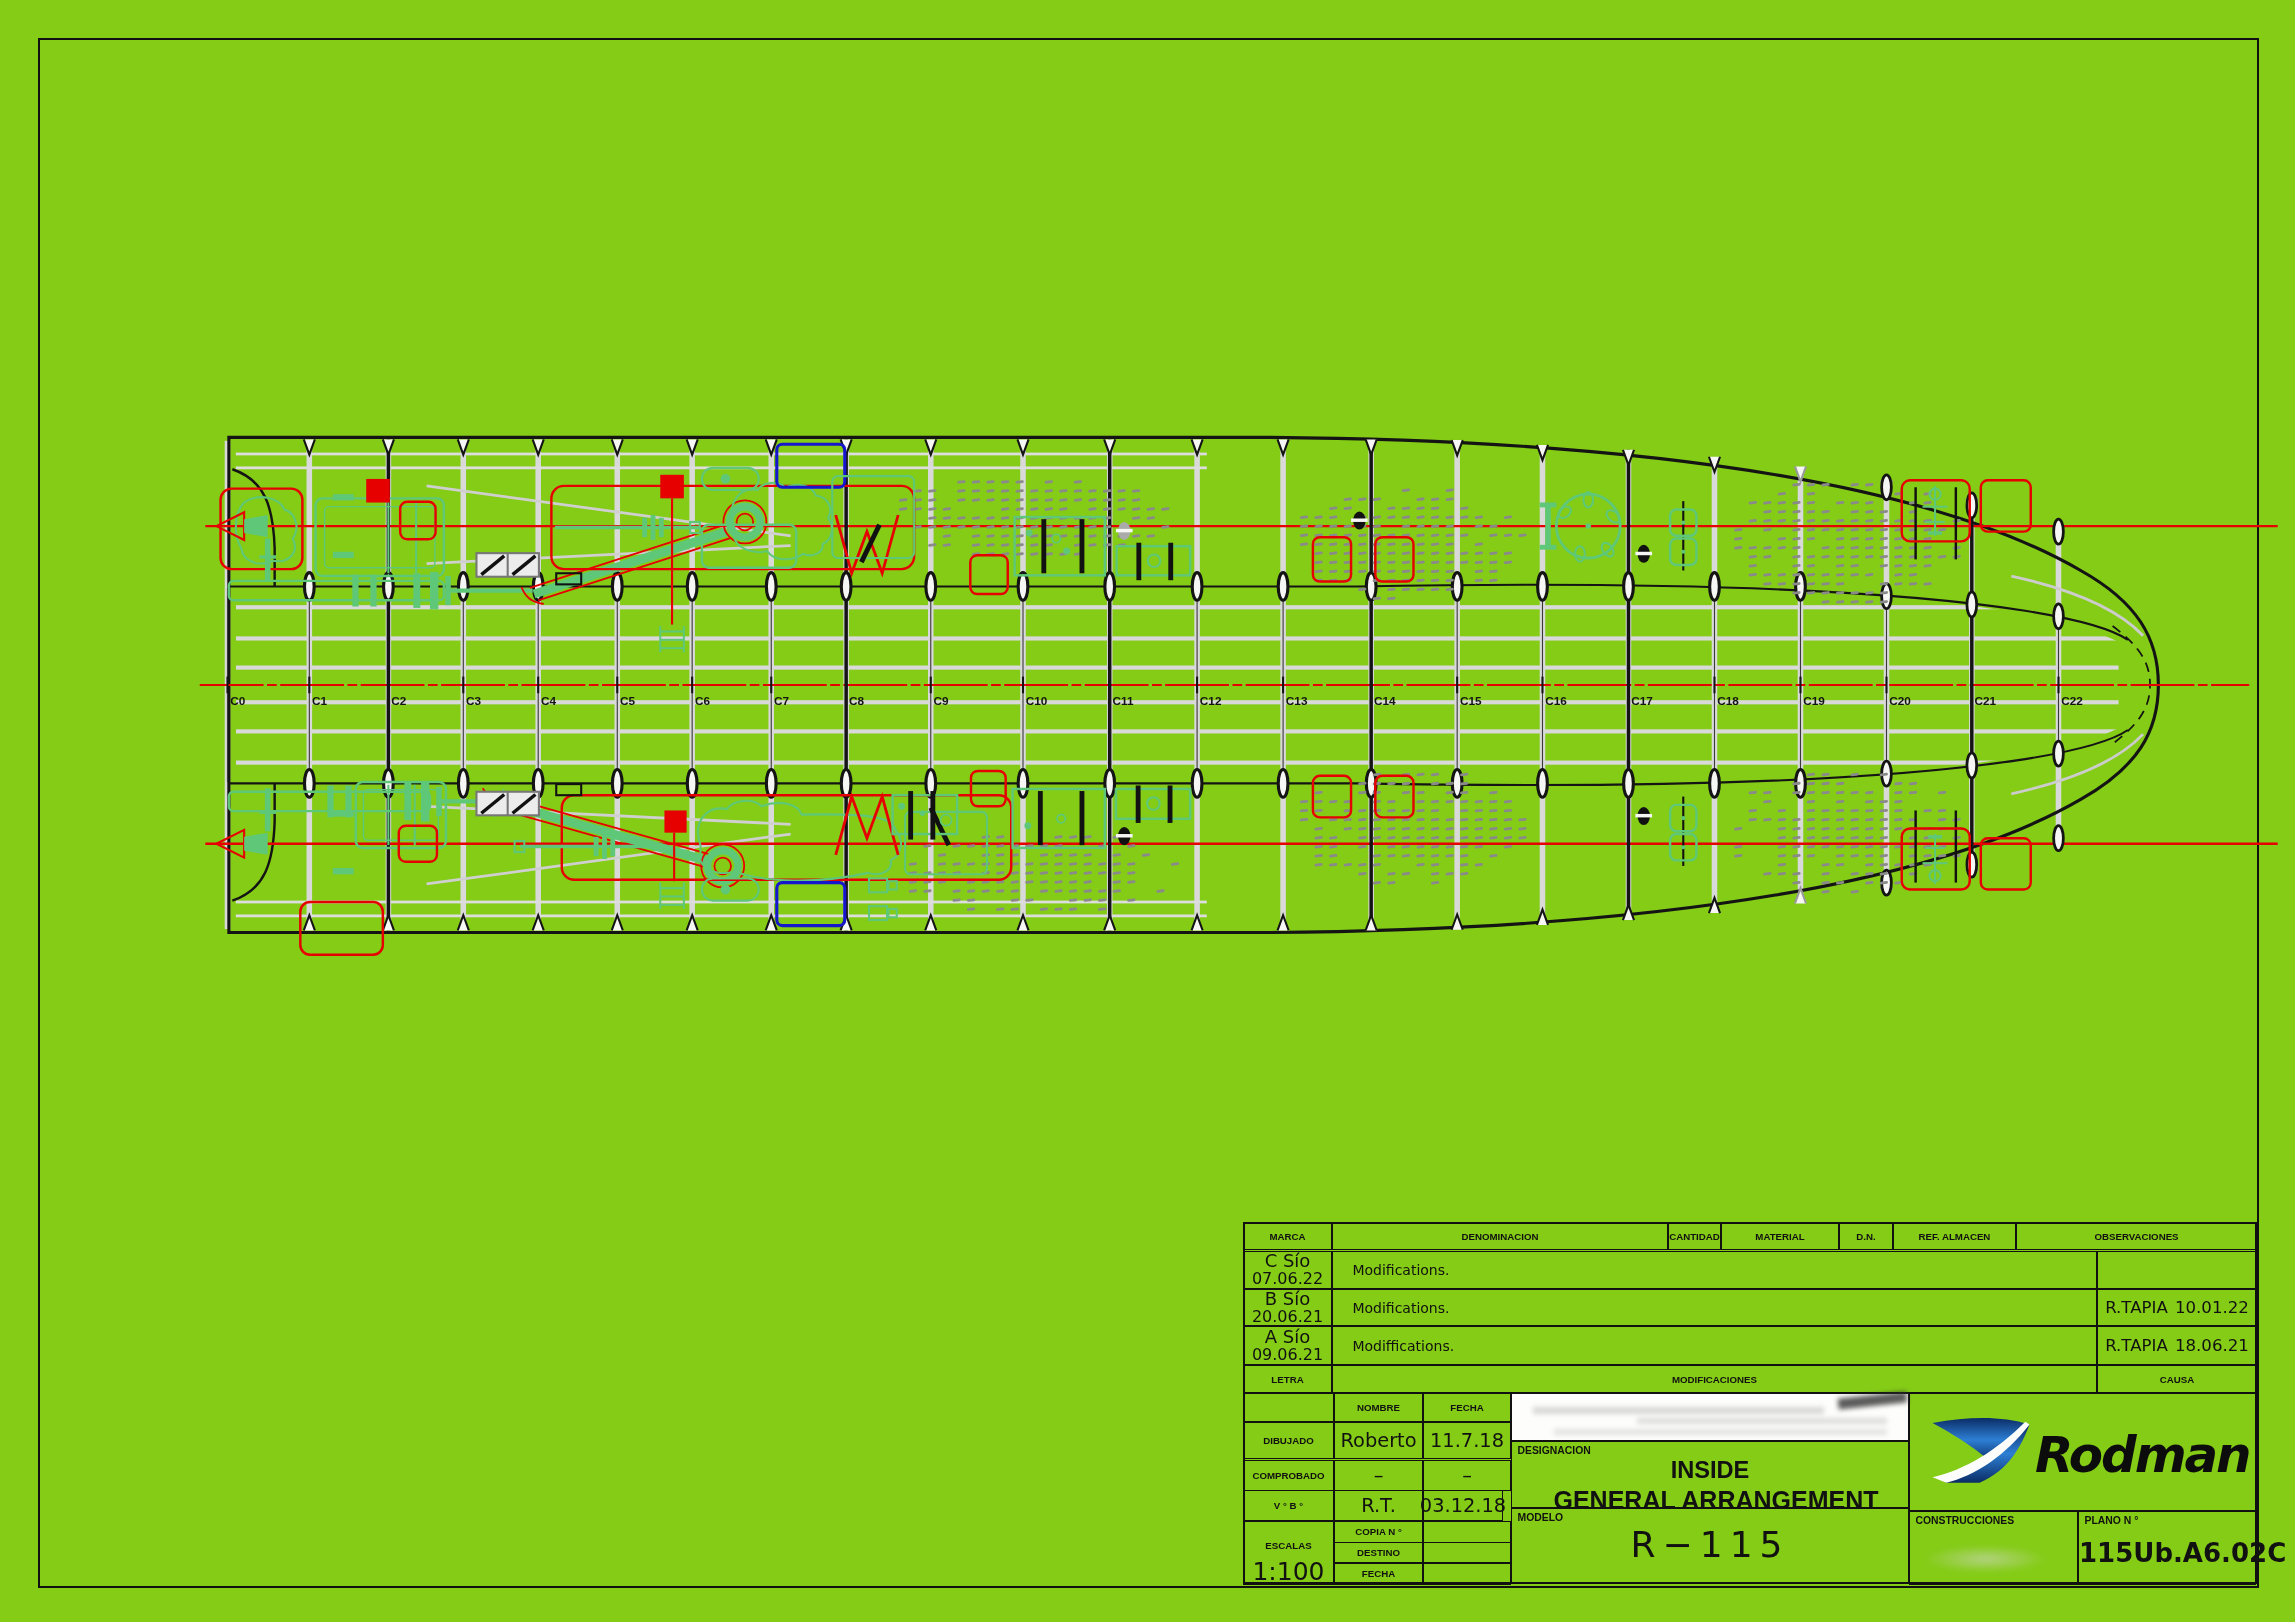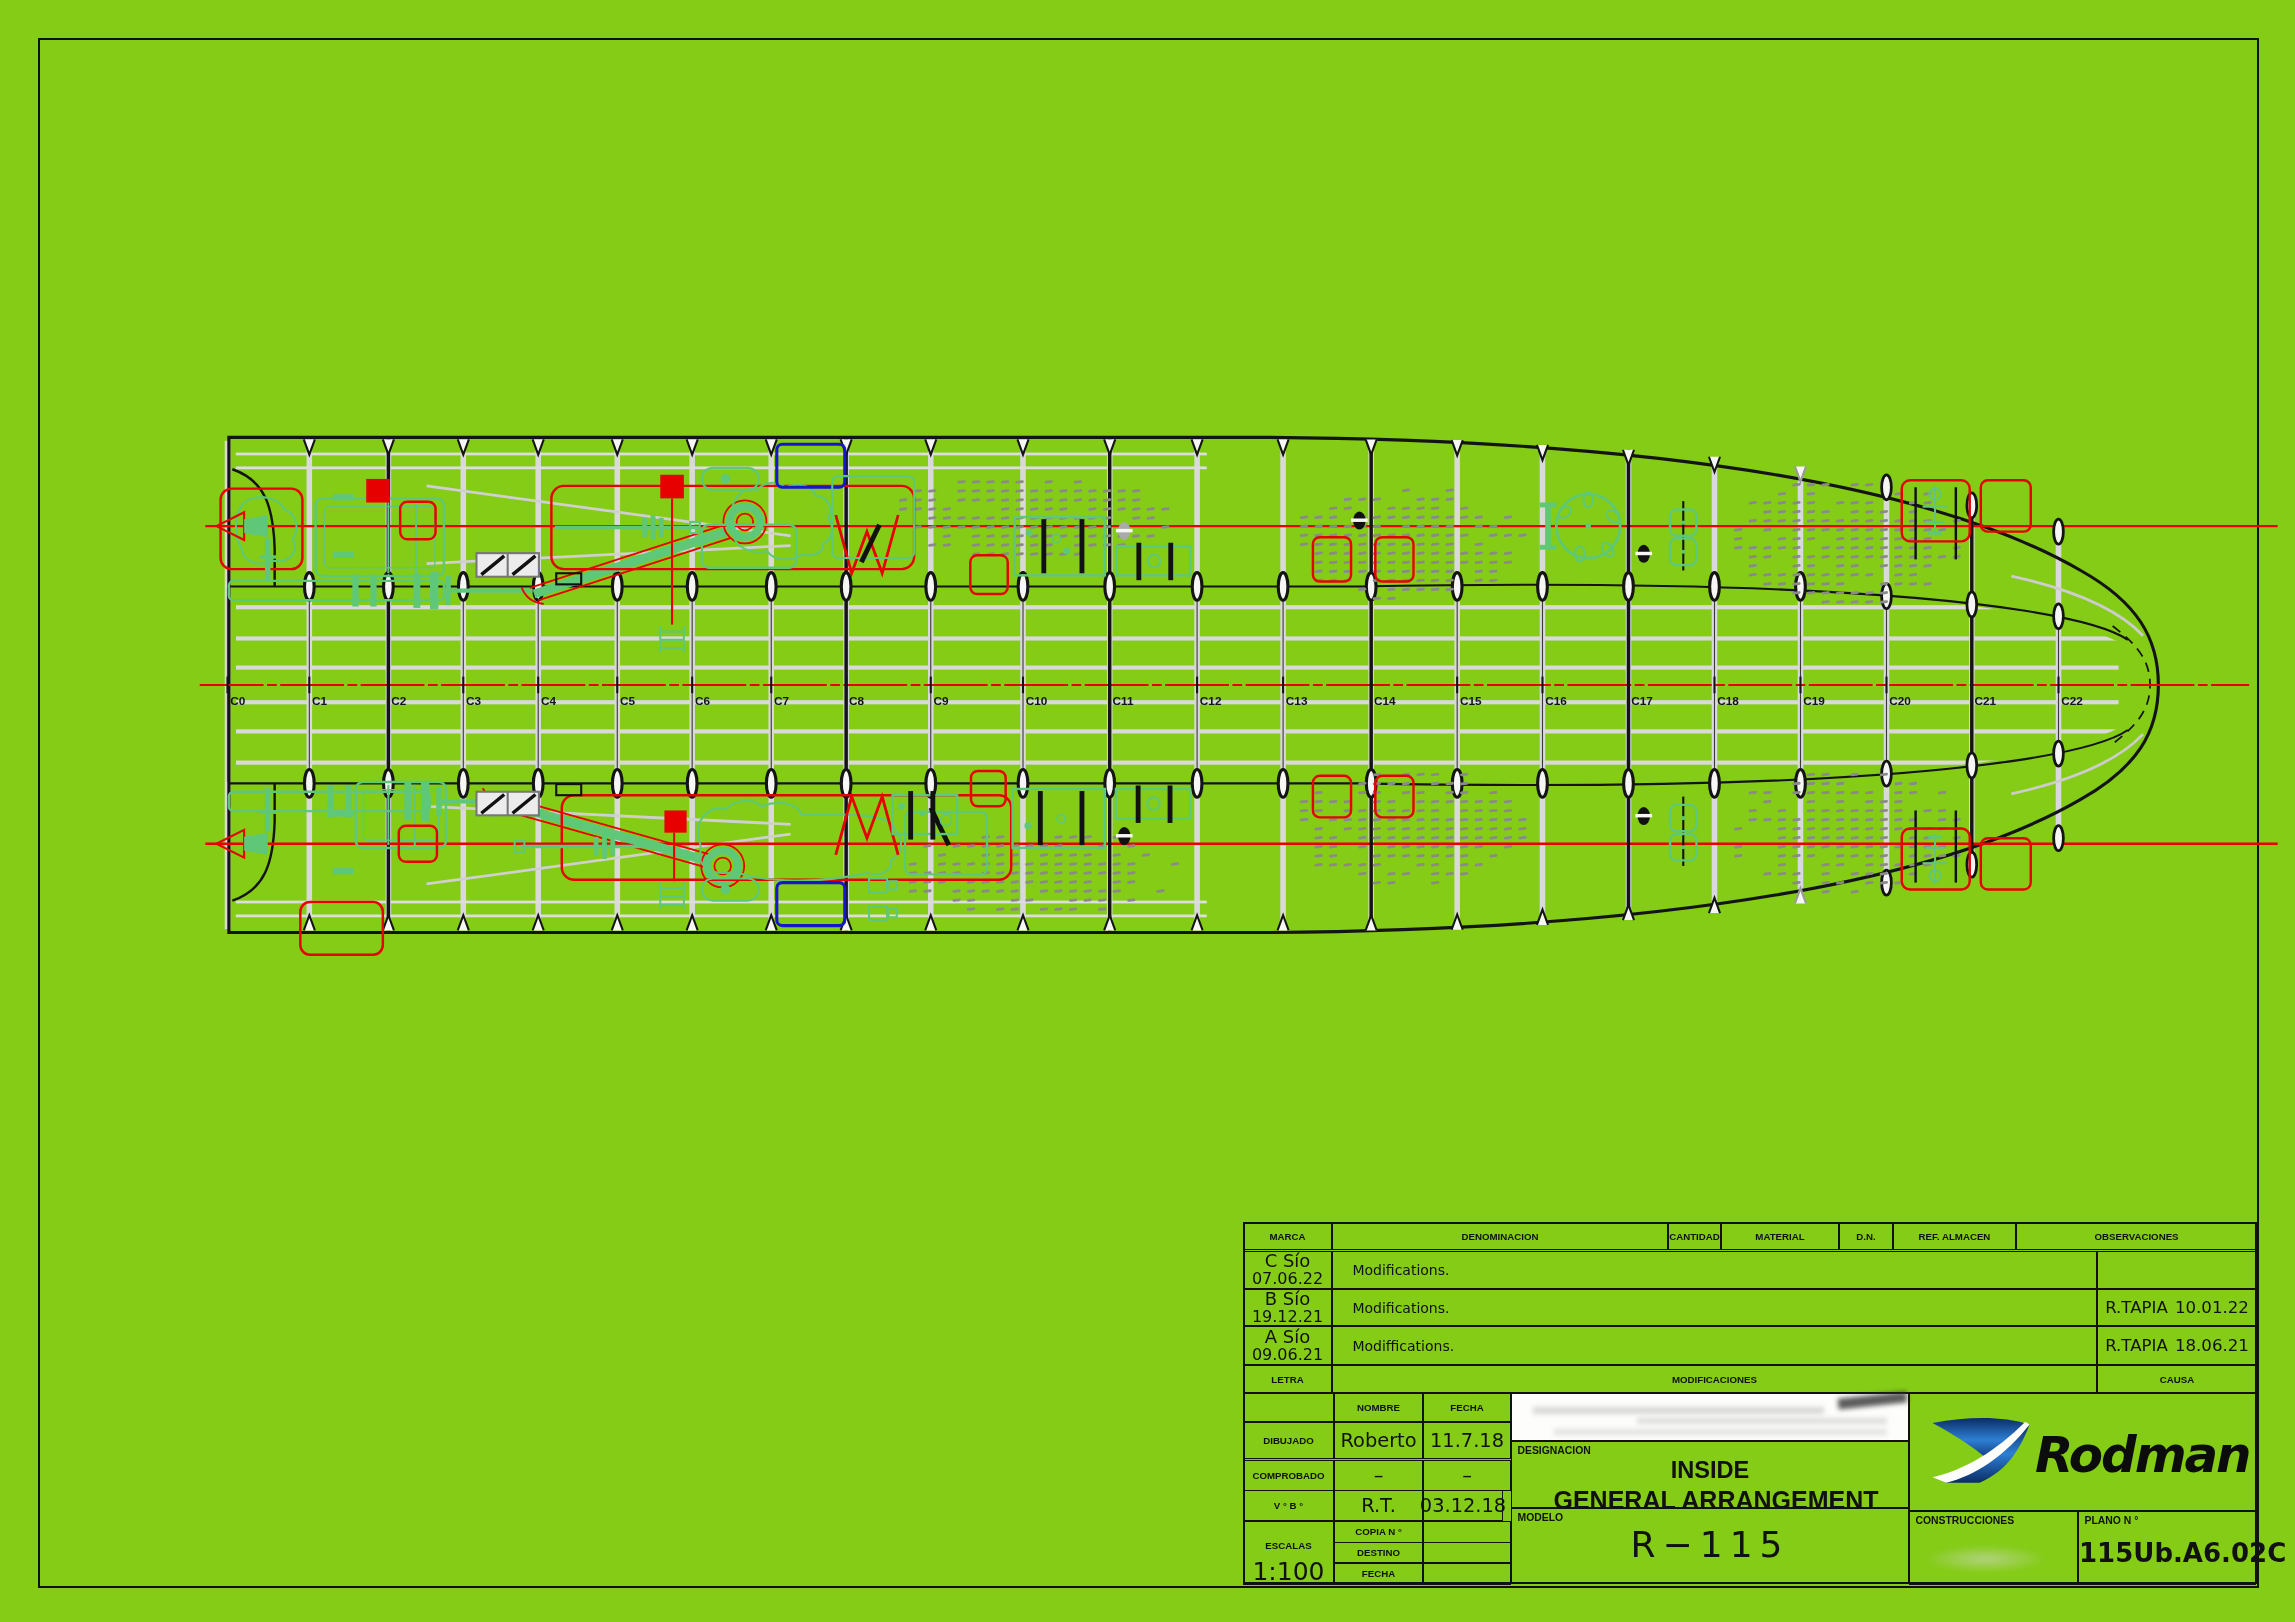--- a/index.html
+++ b/index.html
@@ -1235,21 +1235,21 @@
 
     <div class="cell revletter" style="left:1243px;top:1251px;width:89px;height:38px;">
       <span>C  Sío</span>
         <span style="font-size:16px">07.06.22</span>
       </div>
     <div class="cell revdesc" style="left:1332px;top:1251px;width:765px;height:38px;">Modifications.</div>
     <div class="cell revobs" style="left:2097px;top:1251px;width:160px;height:38px;"></div>
 
     <div class="cell revletter" style="left:1243px;top:1289px;width:89px;height:37px;">
       <span>B  Sío</span>
-        <span style="font-size:16px">19.12.21</span>
+        <span style="font-size:16px">20.06.21</span>
       </div>
     <div class="cell revdesc" style="left:1332px;top:1289px;width:765px;height:37px;">Modifications.</div>
     <div class="cell revobs" style="left:2097px;top:1289px;width:160px;height:37px;">
       <span>R.TAPIA</span>
         <span>10.01.22</span>
       </div>
 
     <div class="cell revletter" style="left:1243px;top:1326px;width:89px;height:39px;">
       <span>A  Sío</span>
         <span style="font-size:16px">09.06.21</span>

